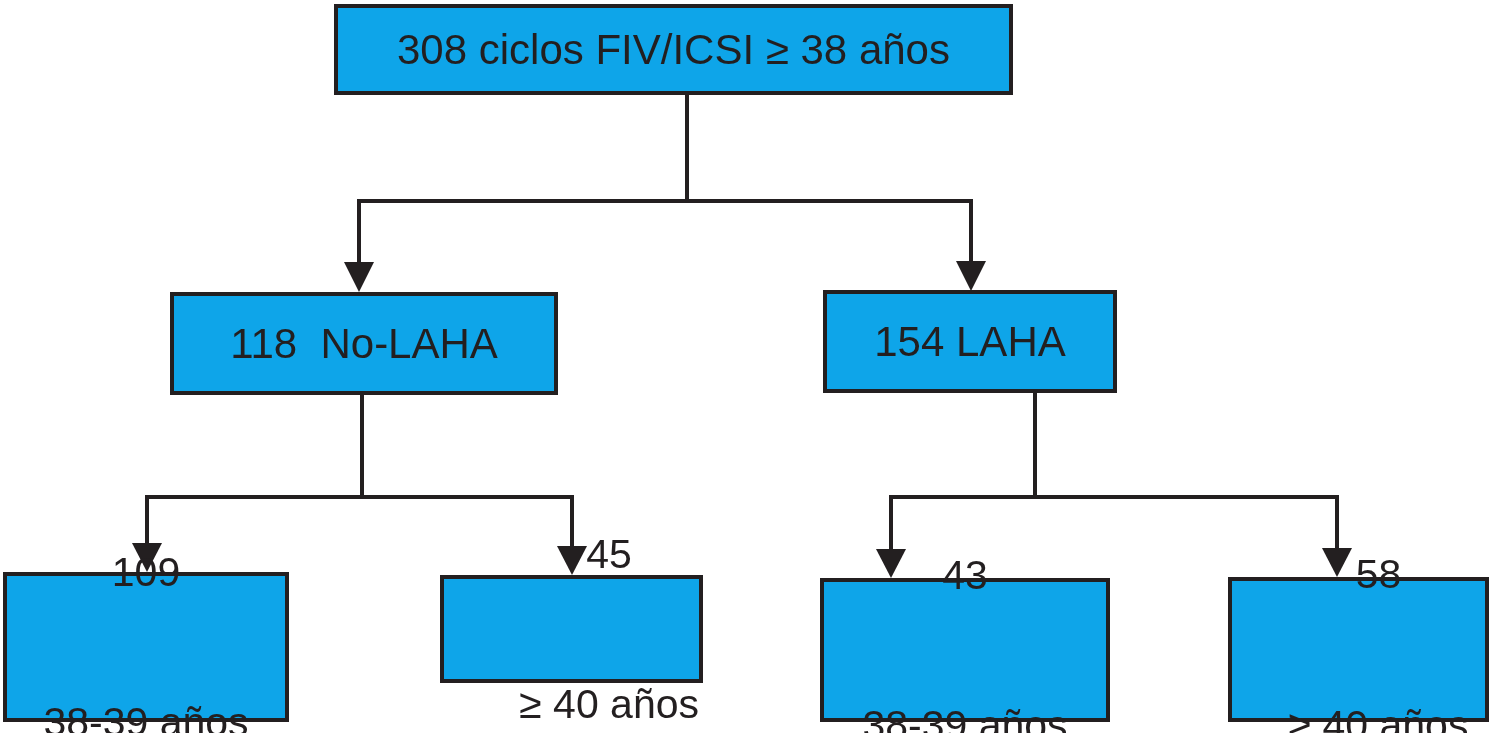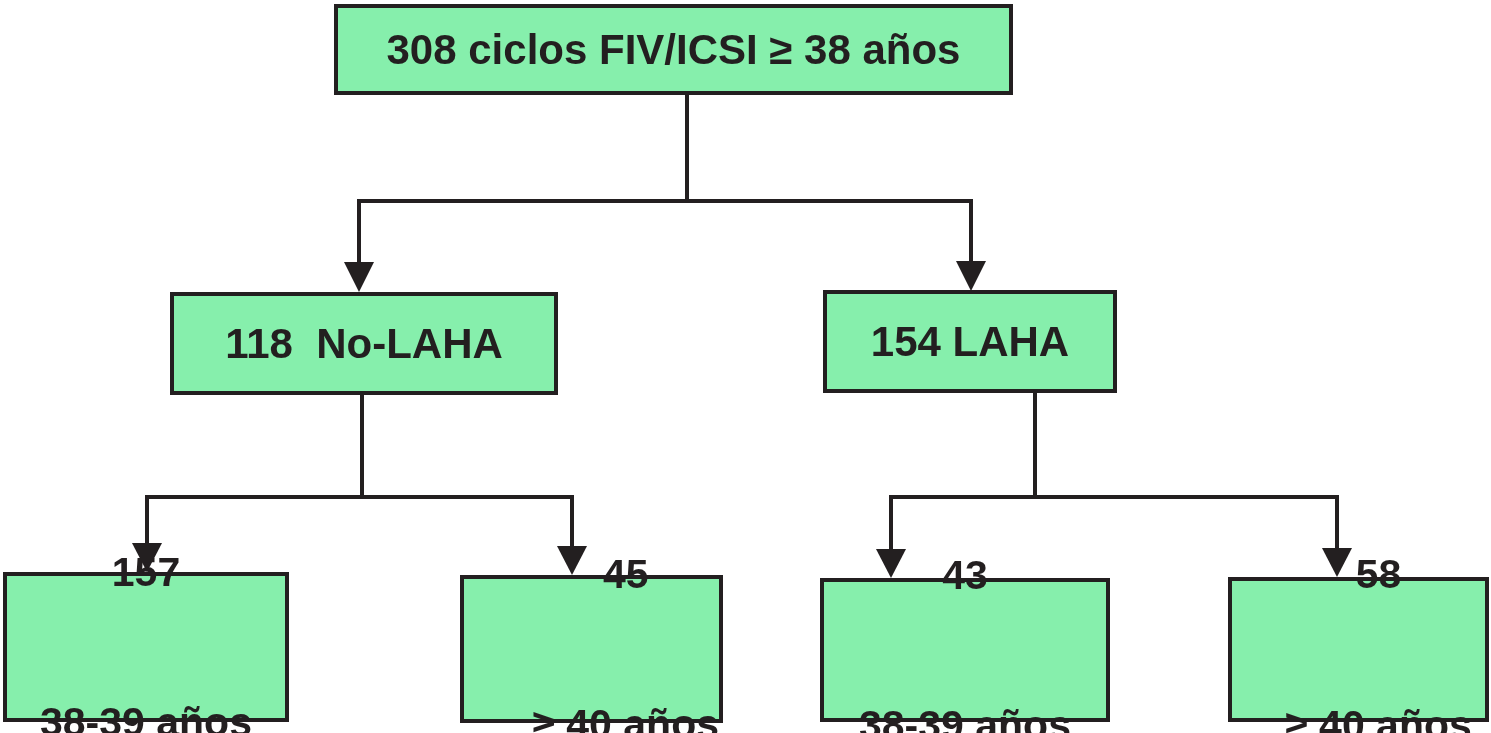--- a/index.html
+++ b/index.html
@@ -21,40 +21,39 @@
     left: 0;
     top: 0;
     width: 1491px;
     height: 733px;
     display: block;
   }
   .node {
     position: absolute;
     box-sizing: border-box;
     border: 4px solid #231f20;
-    background: #86efac;
+    background: #0ea5e9;
     display: flex;
     align-items: center;
     justify-content: center;
     text-align: center;
-    font-weight: bold;
   }
   .label {
     white-space: pre-wrap;
     font-size: 42px;
     line-height: 1.18;
   }
   .leaf .label { font-size: 41px; line-height: 1.22; }
   .line { display: block; }
 
   #node-root    { left: 334px;  top: 4px;   width: 679px; height: 91px;  }
   #node-no-laha { left: 170px;  top: 292px; width: 388px; height: 103px; }
   #node-laha    { left: 823px;  top: 290px; width: 294px; height: 103px; }
   #node-b1      { left: 3px;    top: 572px; width: 286px; height: 150px; }
-  #node-b2      { left: 460px;  top: 575px; width: 263px; height: 148px; justify-content: flex-end; }
+  #node-b2      { left: 440px;  top: 575px; width: 263px; height: 108px; justify-content: flex-end; }
   #node-b3      { left: 820px;  top: 578px; width: 290px; height: 144px; }
   #node-b4      { left: 1228px; top: 577px; width: 261px; height: 145px; padding-left: 40px; }
 </style>
 </head>
 <body>
 
 <div class="canvas">
 
   <svg class="connectors" viewBox="0 0 1491 733" xmlns="http://www.w3.org/2000/svg">
     <g stroke="#231f20" stroke-width="4" fill="none">
@@ -85,21 +84,21 @@
   <div class="node" id="node-no-laha">
     <span class="label">118  No-LAHA</span>
   </div>
 
   <div class="node" id="node-laha">
     <span class="label">154 LAHA</span>
   </div>
 
   <div class="node leaf" id="node-b1">
     <span class="label">
-      <span class="line">157</span>
+      <span class="line">109</span>
       <span class="line">38-39 años</span>
     </span>
   </div>
 
   <div class="node leaf" id="node-b2">
     <span class="label">
       <span class="line">45</span>
       <span class="line">≥ 40 años</span>
     </span>
   </div>

